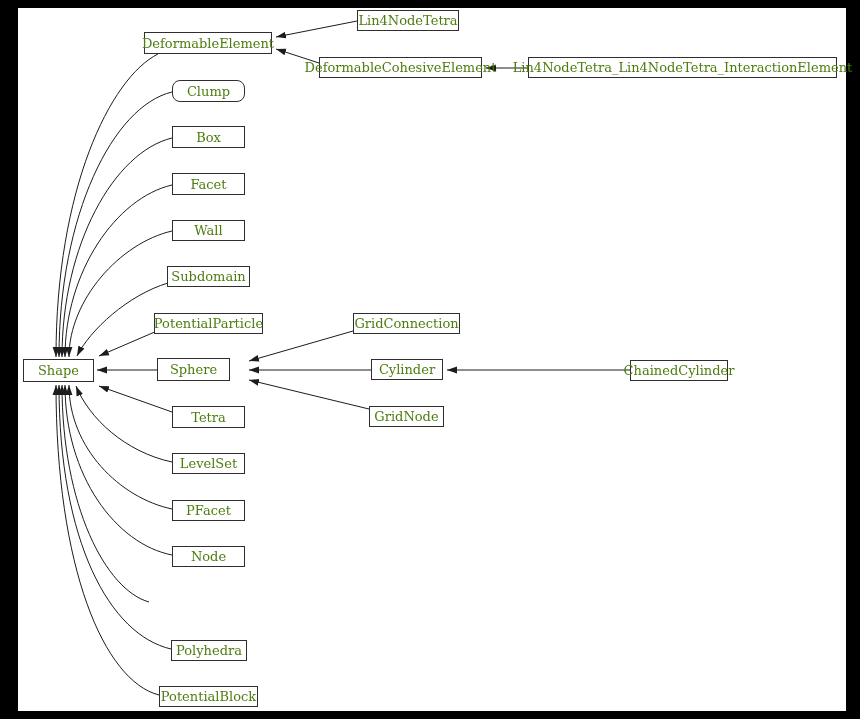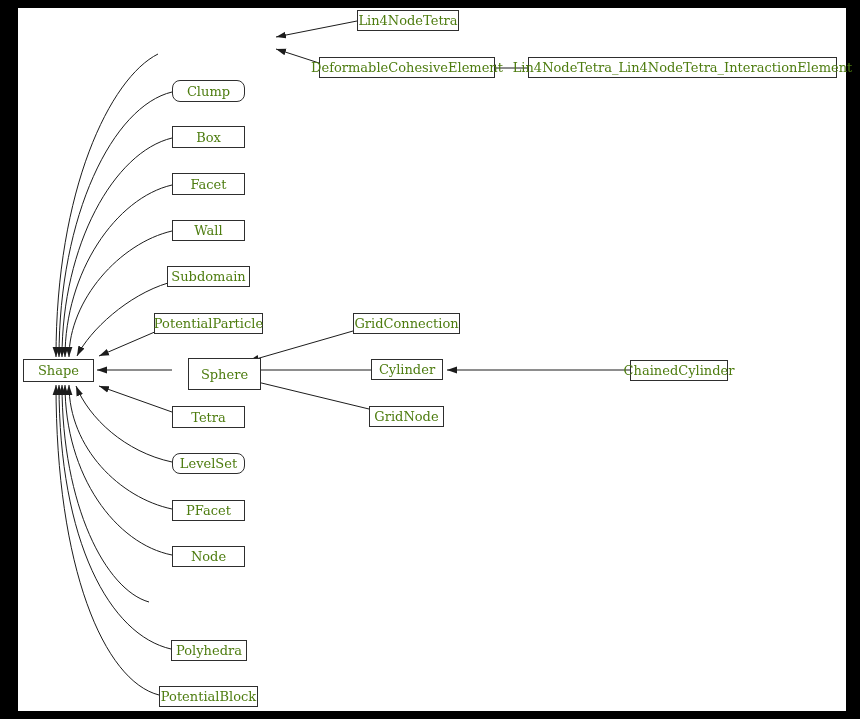--- a/index.html
+++ b/index.html
@@ -75,32 +75,33 @@
     <path class="edge" d="M357,21 L276,37" marker-end="url(#arrow)"></path>
     <path class="edge" d="M319,63 L276,49" marker-end="url(#arrow)"></path>
     <path class="edge" d="M528,68 L486,68" marker-end="url(#arrow)"></path>
     <path class="edge" d="M353,331 L249,361" marker-end="url(#arrow)"></path>
     <path class="edge" d="M371,370 L249,370" marker-end="url(#arrow)"></path>
     <path class="edge" d="M369,409 L249,380" marker-end="url(#arrow)"></path>
     <path class="edge" d="M630,370 L447,370" marker-end="url(#arrow)"></path>
   </svg>
 
   <div class="node" style="left:23px;  top:359px; width:71px;  height:23px;">Shape</div>
+  <div class="node" style="left:144px; top:32px;  width:128px; height:22px;">DeformableElement</div>
   <div class="node" style="left:357px; top:10px;  width:102px; height:21px;">Lin4NodeTetra</div>
-  <div class="node" style="left:319px; top:57px;  width:176px; height:21px;">DeformableCohesiveElement</div>
+  <div class="node" style="left:319px; top:57px;  width:163px; height:21px;">DeformableCohesiveElement</div>
   <div class="node" style="left:528px; top:57px;  width:309px; height:21px;">Lin4NodeTetra_Lin4NodeTetra_InteractionElement</div>
   <div class="node" style="left:172px; top:80px;  width:73px;  height:22px;border-radius:8px;">Clump</div>
   <div class="node" style="left:172px; top:126px; width:73px;  height:22px;">Box</div>
   <div class="node" style="left:172px; top:173px; width:73px;  height:22px;">Facet</div>
   <div class="node" style="left:172px; top:220px; width:73px;  height:21px;">Wall</div>
   <div class="node" style="left:167px; top:266px; width:83px;  height:21px;">Subdomain</div>
   <div class="node" style="left:154px; top:313px; width:109px; height:21px;">PotentialParticle</div>
-  <div class="node" style="left:188px; top:358px; width:73px;  height:32px;text-align:right;">Sphere</div>
+  <div class="node" style="left:157px; top:358px; width:73px;  height:23px;text-align:right;">Sphere</div>
   <div class="node" style="left:172px; top:406px; width:73px;  height:22px;">Tetra</div>
-  <div class="node" style="left:172px; top:453px; width:73px;  height:21px;border-radius:8px;">LevelSet</div>
+  <div class="node" style="left:172px; top:453px; width:73px;  height:21px;">LevelSet</div>
   <div class="node" style="left:172px; top:500px; width:73px;  height:21px;">PFacet</div>
   <div class="node" style="left:172px; top:546px; width:73px;  height:21px;">Node</div>
   <div class="node" style="left:171px; top:640px; width:76px;  height:21px;">Polyhedra</div>
   <div class="node" style="left:159px; top:686px; width:99px;  height:21px;">PotentialBlock</div>
   <div class="node" style="left:353px; top:313px; width:107px; height:21px;">GridConnection</div>
   <div class="node" style="left:371px; top:359px; width:72px;  height:21px;">Cylinder</div>
   <div class="node" style="left:630px; top:360px; width:98px; height:21px;">ChainedCylinder</div>
   <div class="node" style="left:369px; top:406px; width:75px;  height:21px;">GridNode</div>
 </div>
 

